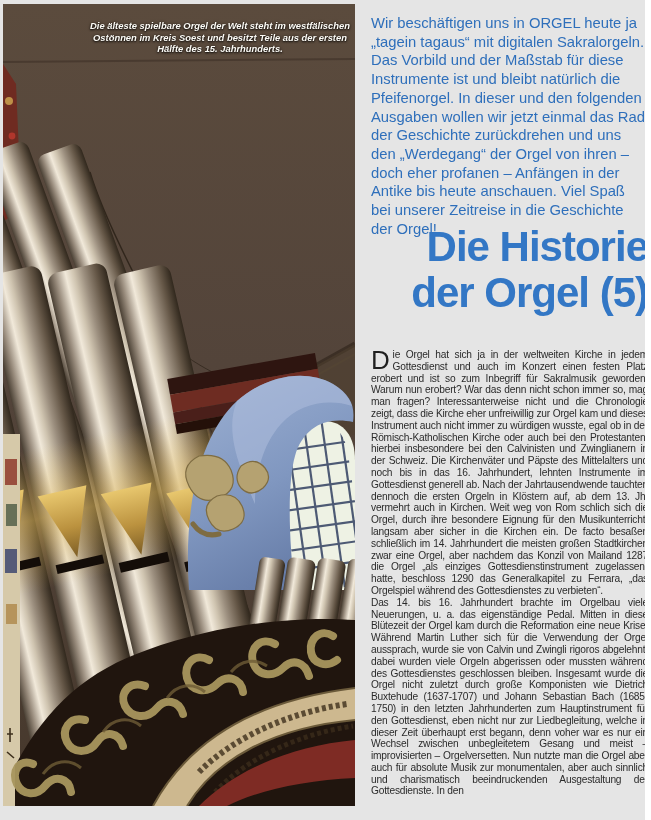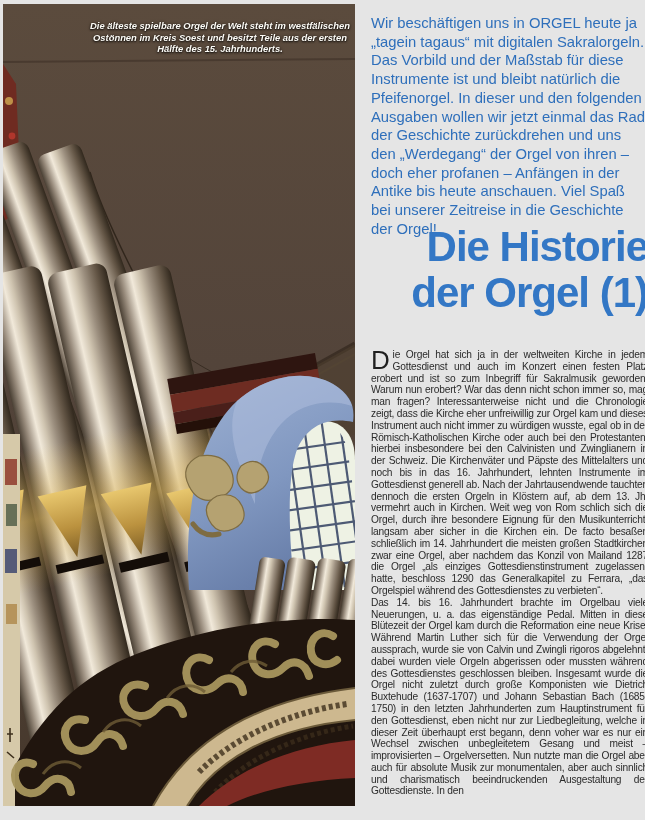--- a/index.html
+++ b/index.html
@@ -222,21 +222,21 @@
     </svg>
 
     <div class="caption">Die älteste spielbare Orgel der Welt steht im westfälischen Ostönnen im Kreis Soest und besitzt Teile aus der ersten Hälfte des 15. Jahrhunderts.</div>
   </div>
 
   <div id="col">
     <div class="intro">Wir beschäftigen uns in ORGEL heute ja „tagein tagaus“ mit digitalen Sakralorgeln. Das Vorbild und der Maßstab für diese Instrumente ist und bleibt natürlich die Pfeifenorgel. In dieser und den folgenden Ausgaben wollen wir jetzt einmal das Rad der Geschichte zurückdrehen und uns den „Werdegang“ der Orgel von ihren – doch eher profanen – Anfängen in der Antike bis heute anschauen. Viel Spaß bei unserer Zeitreise in die Geschichte der Orgel!</div>
 
     <div class="headline">
       <div>Die Historie</div>
-      <div>der Orgel (1)</div>
+      <div>der Orgel (5)</div>
     </div>
 
     <div class="article">
       <p><span class="dropcap">D</span><span>ie Orgel hat sich ja in der weltweiten Kirche in jedem Gottesdienst und auch im Konzert einen festen Platz erobert und ist so zum Inbegriff für Sakralmusik geworden. Warum nun erobert? War das denn nicht schon immer so, mag man fragen? Interessanterweise nicht und die Chronologie zeigt, dass die Kirche eher unfreiwillig zur Orgel kam und dieses Instrument auch nicht immer zu würdigen wusste, egal ob in der Römisch-Katholischen Kirche oder auch bei den Protestanten, hierbei insbesondere bei den Calvinisten und Zwinglianern in der Schweiz. Die Kirchenväter und Päpste des Mittelalters und noch bis in das 16. Jahrhundert, lehnten Instrumente im Gottesdienst generell ab. Nach der Jahrtausendwende tauchten dennoch die ersten Orgeln in Klöstern auf, ab dem 13. Jh. vermehrt auch in Kirchen. Weit weg von Rom schlich sich die Orgel, durch ihre besondere Eignung für den Musikunterricht, langsam aber sicher in die Kirchen ein. De facto besaßen schließlich im 14. Jahrhundert die meisten großen Stadtkirchen zwar eine Orgel, aber nachdem das Konzil von Mailand 1287 die Orgel „als einziges Gottesdienstinstrument zugelassen“ hatte, beschloss 1290 das Generalkapitel zu Ferrara, „das Orgelspiel während des Gottesdienstes zu verbieten“.</span></p>
       <p>Das 14. bis 16. Jahrhundert brachte im Orgelbau viele Neuerungen, u. a. das eigenständige Pedal. Mitten in diese Blütezeit der Orgel kam durch die Reformation eine neue Krise. Während Martin Luther sich für die Verwendung der Orgel aussprach, wurde sie von Calvin und Zwingli rigoros abgelehnt, dabei wurden viele Orgeln abgerissen oder mussten während des Gottesdienstes geschlossen bleiben. Insgesamt wurde die Orgel nicht zuletzt durch große Komponisten wie Dietrich Buxtehude (1637-1707) und Johann Sebastian Bach (1685-1750) in den letzten Jahrhunderten zum Hauptinstrument für den Gottesdienst, eben nicht nur zur Liedbegleitung, welche in dieser Zeit überhaupt erst begann, denn voher war es nur ein Wechsel zwischen unbegleitetem Gesang und meist – improvisierten – Orgelversetten. Nun nutzte man die Orgel aber auch für absolute Musik zur monumentalen, aber auch sinnlich und charismatisch beeindruckenden Ausgestaltung der Gottesdienste. In den</p>
     </div>
   </div>
 
 </div>
 

